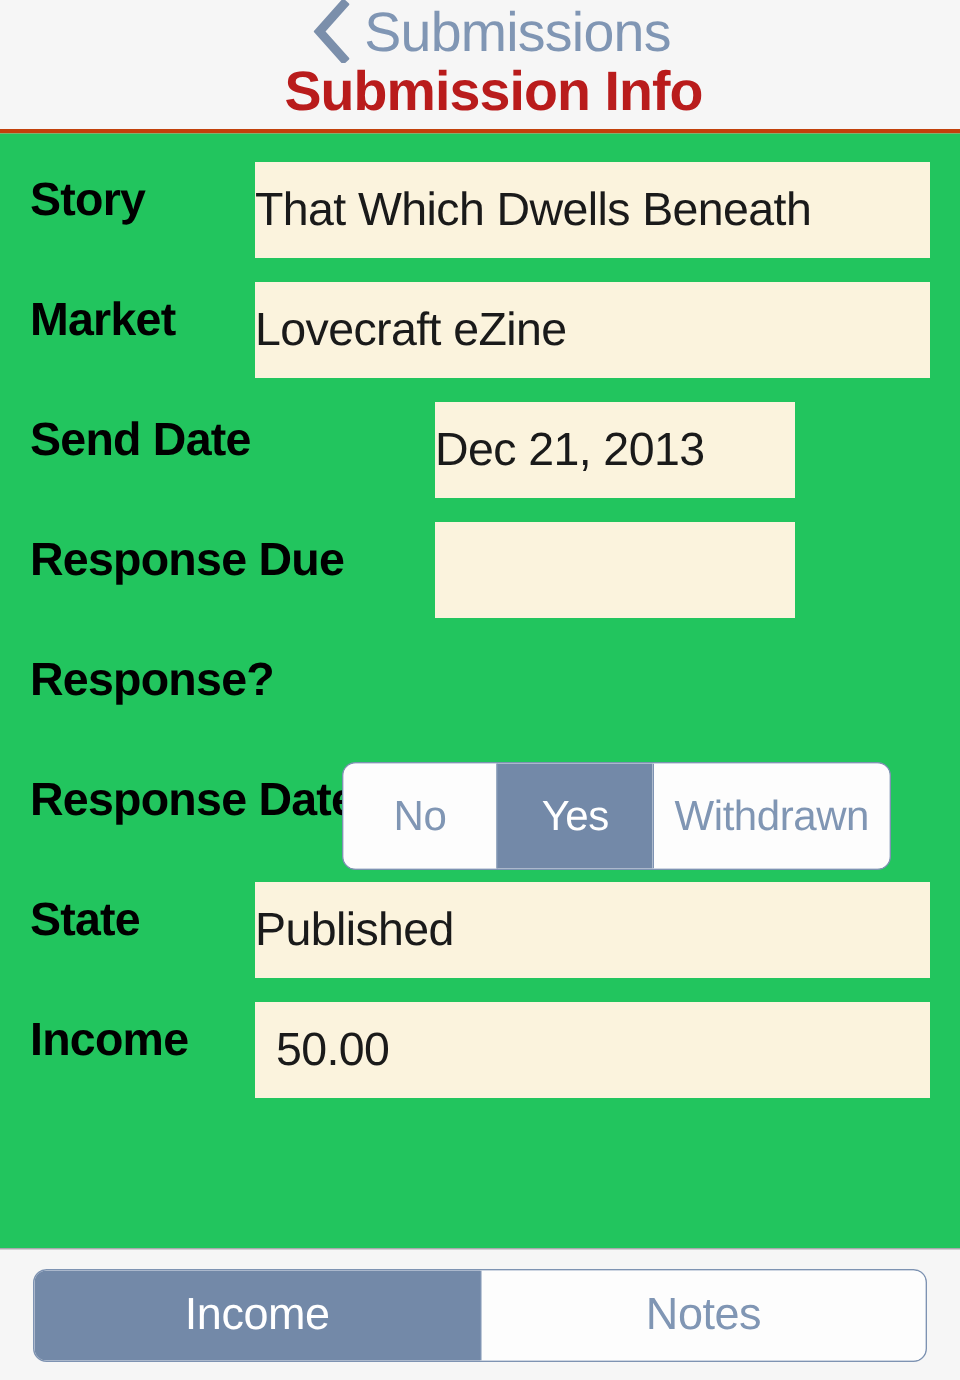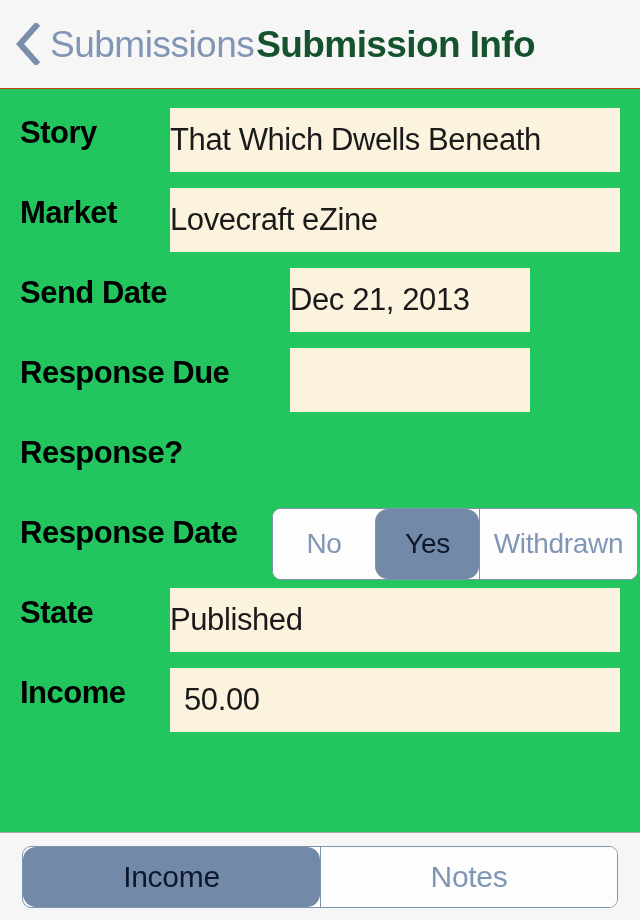--- a/index.html
+++ b/index.html
@@ -25,24 +25,25 @@
   }
 
   
   .navbar {
     position: absolute;
     left: 0;
     top: 0;
     width: 640px;
     height: 89px;
     background: #f6f6f6;
-    border-bottom: 1px solid #c2410c;
+    border-bottom: 3px solid #c2410c;
     display: flex;
     align-items: center;
     padding-left: 16px;
+    flex-direction: column;
   }
 
   .back-button {
     display: flex;
     align-items: center;
     gap: 10px;
     cursor: pointer;
   }
 
   .chevron-icon {
@@ -55,21 +56,21 @@
   .back-label {
     font-size: 37px;
     color: #8096b4;
     letter-spacing: -0.5px;
     line-height: 1;
   }
 
   .nav-title {
     font-size: 37px;
     font-weight: bold;
-    color: #14532d;
+    color: #b91c1c;
     letter-spacing: -0.6px;
     line-height: 1;
     margin-left: 2px;
   }
 
   
   .form {
     position: absolute;
     left: 0;
     top: 89px;
@@ -139,31 +140,29 @@
     letter-spacing: -0.3px;
     white-space: nowrap;
     cursor: pointer;
     border-left: 1px solid #7e93b2;
   }
 
   .segment:first-child { border-left: none; }
 
   .segment.selected {
     background: #7389a8;
-    color: #0f172a;
-    border-radius: 13px;
+    color: #ffffff;
   }
 
   
   #response-segmented {
     left: 228px;
     top: 508px;
     width: 366px;
     height: 72px;
-    margin-left: 44px;
   }
   #response-segmented .segment { height: 100%; }
   #seg-no        { width: 102px; }
   #seg-yes       { width: 104px; }
   #seg-withdrawn { width: 158px; text-align: center; }
 
   
   .tabbar {
     position: absolute;
     left: 0;

